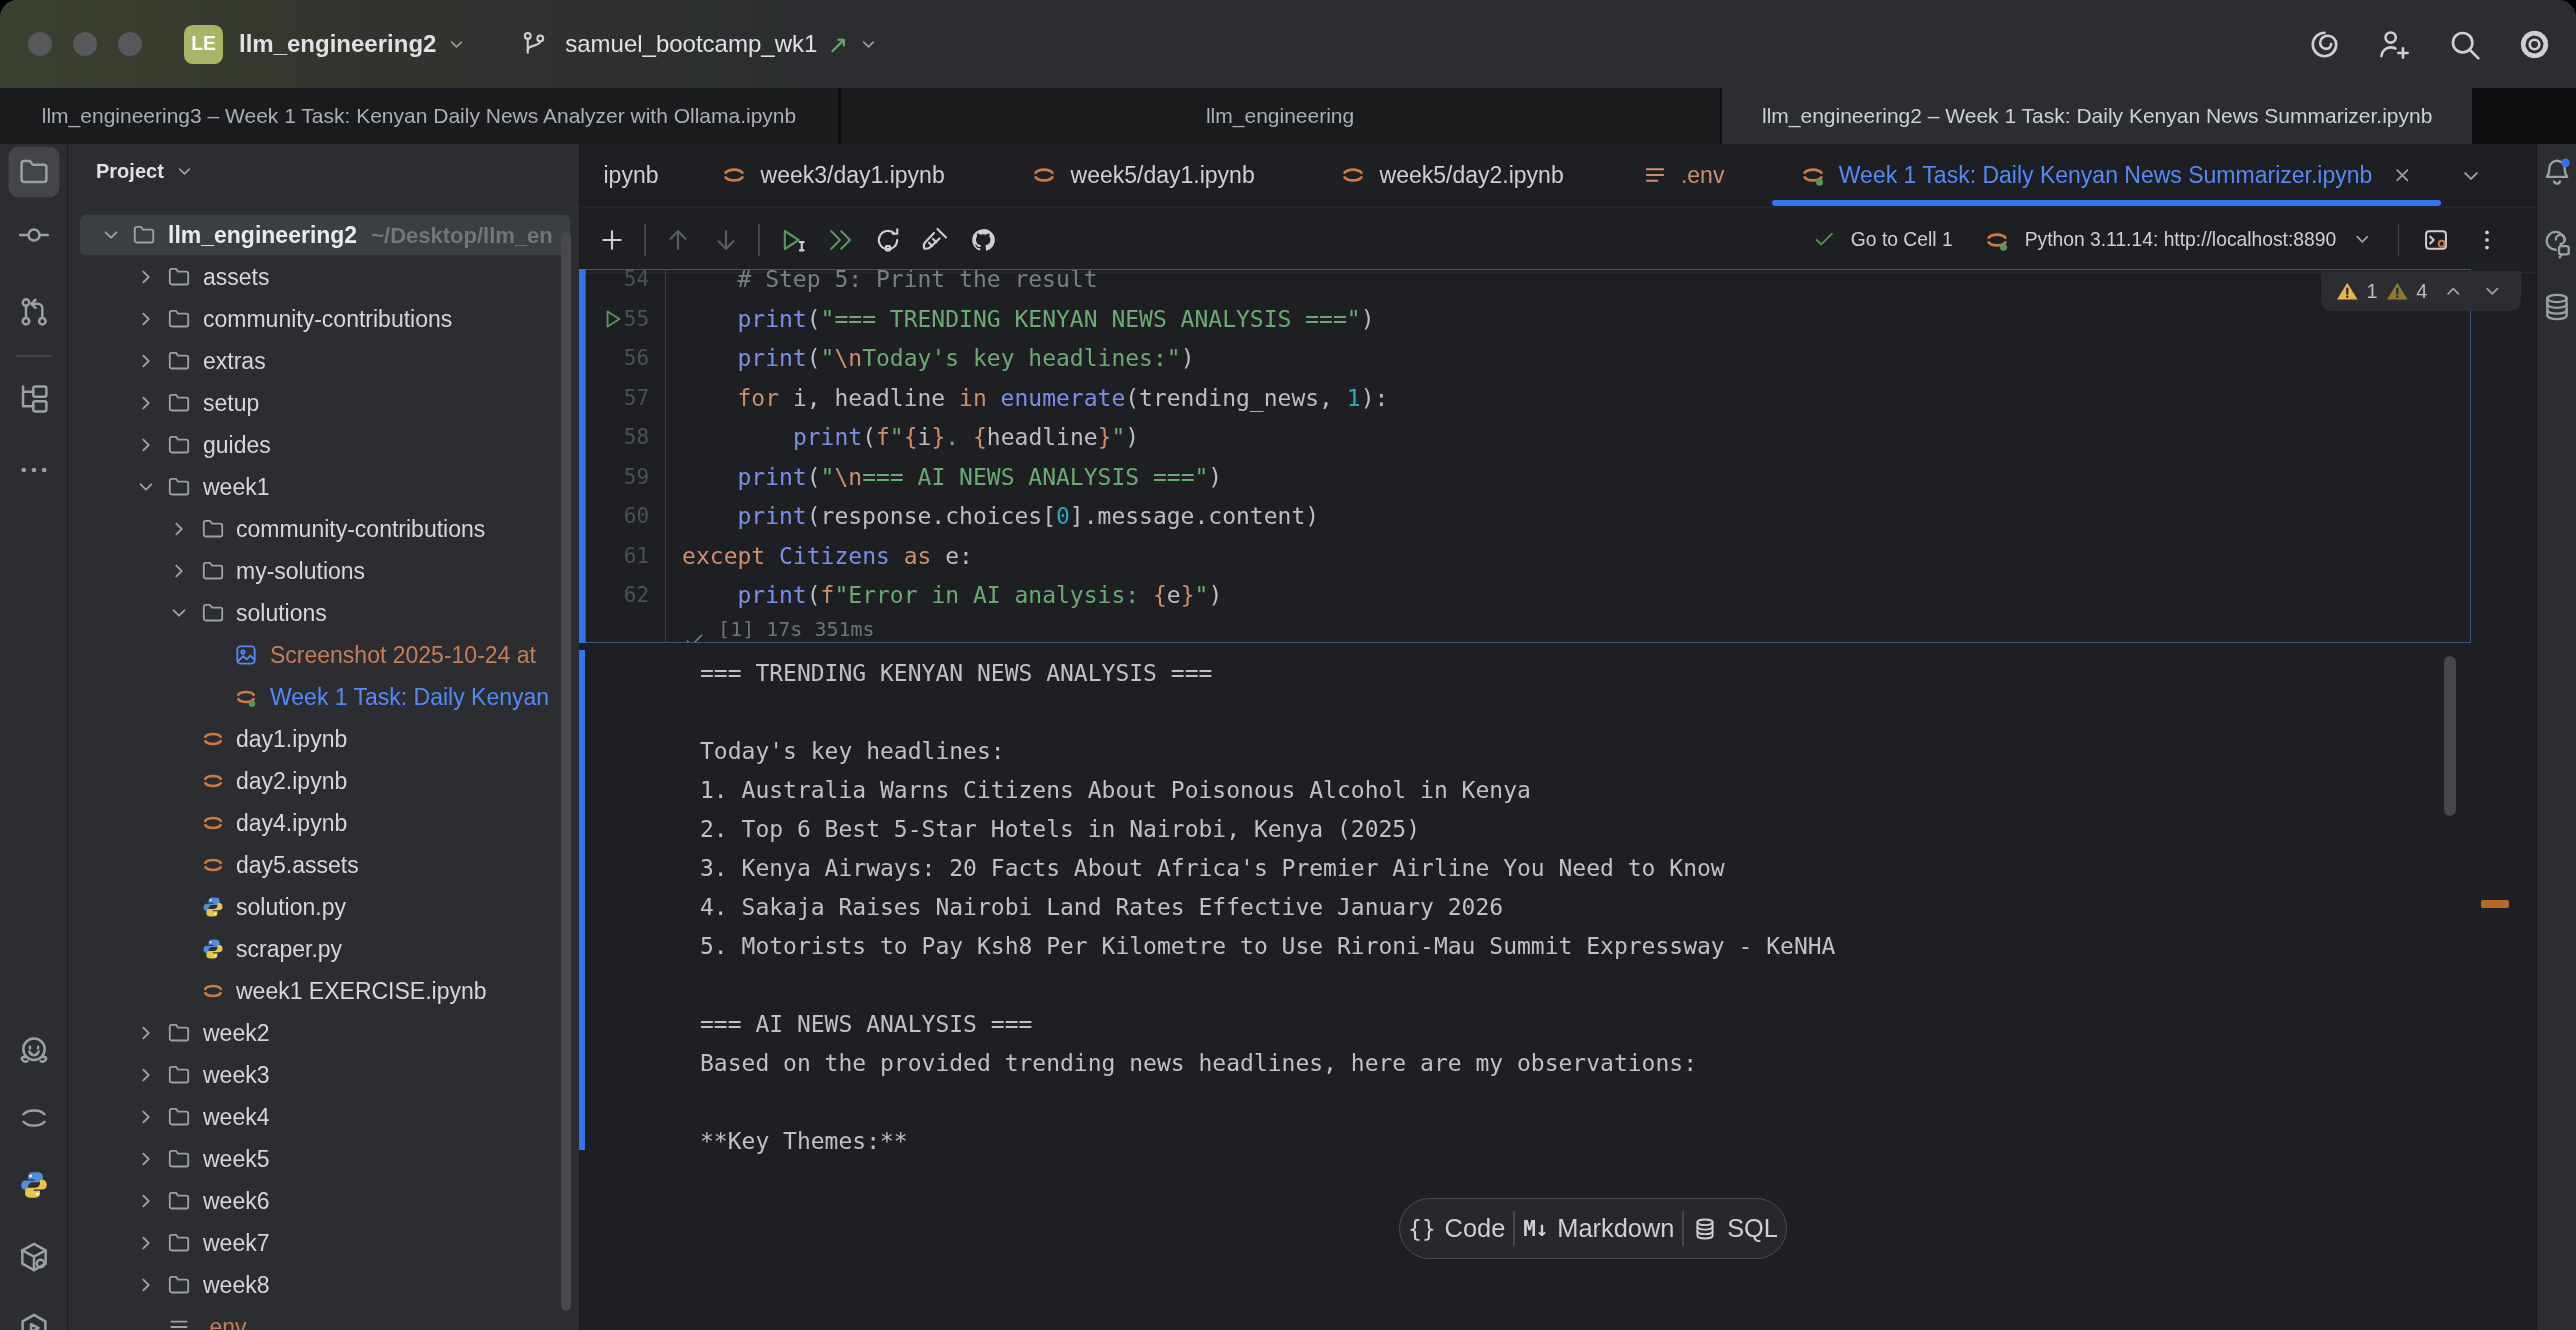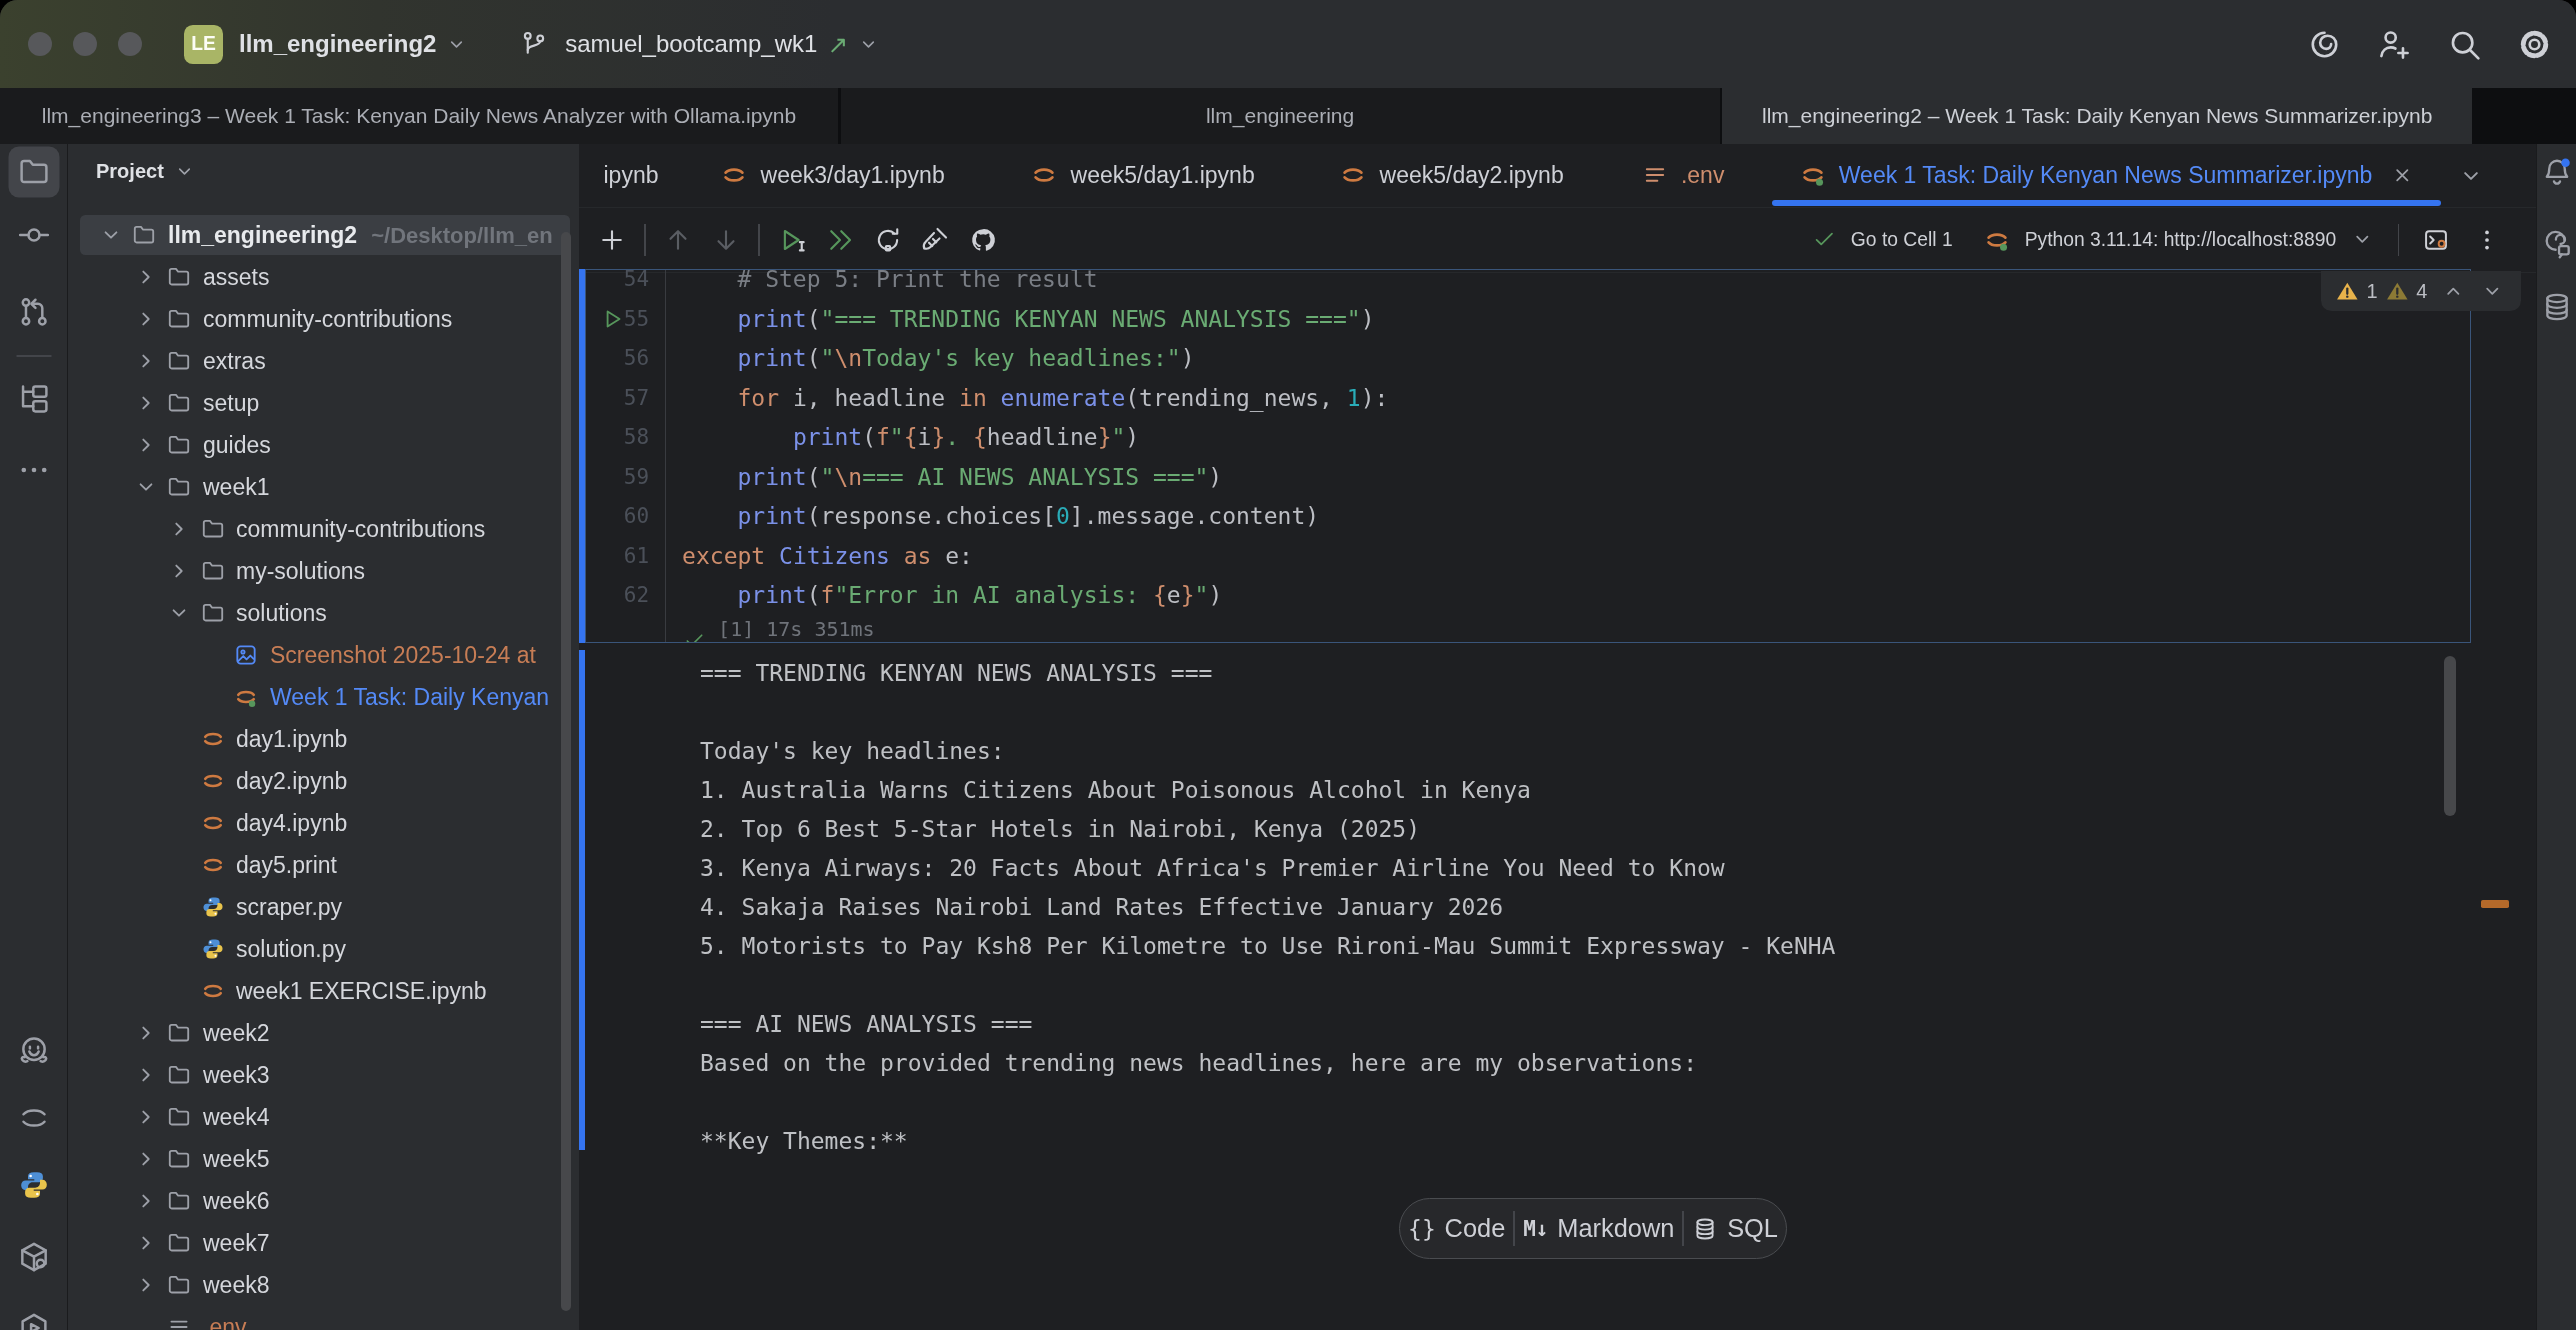--- a/index.html
+++ b/index.html
@@ -455,43 +455,43 @@
             </span>
             <span class="lbl" style="left:168px;">day4.ipynb</span>
           </div>
           <div class="trow">
             <span class="ficon" style="left:132px">
               <svg class="ic" viewBox="0 0 24 24" style="width:26px;height:26px;">
                 <path d="M4.8 10A8 4.6 0 0 1 19.2 10" stroke="#CE7A41" stroke-width="2.3"></path>
                 <path d="M19.2 14A8 4.6 0 0 1 4.8 14" stroke="#CE7A41" stroke-width="2.3"></path>
               </svg>
             </span>
-            <span class="lbl" style="left:168px;">day5.print</span>
+            <span class="lbl" style="left:168px;">day5.assets</span>
           </div>
           <div class="trow">
             <span class="ficon" style="left:132px">
               <svg class="ic" viewBox="0 0 24 24" style="width:26px;height:26px;">
                 <path d="M11.9 3.2c-2.6 0-4 1-4 2.8v2h4.3v.9H6.3c-1.9 0-3.1 1.4-3.1 3.3 0 2 1.2 3.4 3.1 3.4h1.6v-2.3c0-1.8 1.5-3.2 3.3-3.2h4.2c1.5 0 2.7-1.2 2.7-2.7V6c0-1.8-1.4-2.8-4-2.8h-2.2z" fill="#4E8FD6" stroke="none"></path>
                 <path d="M12.1 20.8c2.6 0 4-1 4-2.8v-2h-4.3v-.9h5.9c1.9 0 3.1-1.4 3.1-3.3 0-2-1.2-3.4-3.1-3.4h-1.6v2.3c0 1.8-1.5 3.2-3.3 3.2H8.6c-1.5 0-2.7 1.2-2.7 2.7V18c0 1.8 1.4 2.8 4 2.8h2.2z" fill="#E9C44C" stroke="none"></path>
                 <circle cx="9.7" cy="5.8" r=".9" fill="#fff" stroke="none"></circle>
                 <circle cx="14.3" cy="18.2" r=".9" fill="#fff" stroke="none"></circle>
               </svg>
             </span>
-            <span class="lbl" style="left:168px;">scraper.py</span>
+            <span class="lbl" style="left:168px;">solution.py</span>
           </div>
           <div class="trow">
             <span class="ficon" style="left:132px">
               <svg class="ic" viewBox="0 0 24 24" style="width:26px;height:26px;">
                 <path d="M11.9 3.2c-2.6 0-4 1-4 2.8v2h4.3v.9H6.3c-1.9 0-3.1 1.4-3.1 3.3 0 2 1.2 3.4 3.1 3.4h1.6v-2.3c0-1.8 1.5-3.2 3.3-3.2h4.2c1.5 0 2.7-1.2 2.7-2.7V6c0-1.8-1.4-2.8-4-2.8h-2.2z" fill="#4E8FD6" stroke="none"></path>
                 <path d="M12.1 20.8c2.6 0 4-1 4-2.8v-2h-4.3v-.9h5.9c1.9 0 3.1-1.4 3.1-3.3 0-2-1.2-3.4-3.1-3.4h-1.6v2.3c0 1.8-1.5 3.2-3.3 3.2H8.6c-1.5 0-2.7 1.2-2.7 2.7V18c0 1.8 1.4 2.8 4 2.8h2.2z" fill="#E9C44C" stroke="none"></path>
                 <circle cx="9.7" cy="5.8" r=".9" fill="#fff" stroke="none"></circle>
                 <circle cx="14.3" cy="18.2" r=".9" fill="#fff" stroke="none"></circle>
               </svg>
             </span>
-            <span class="lbl" style="left:168px;">solution.py</span>
+            <span class="lbl" style="left:168px;">scraper.py</span>
           </div>
           <div class="trow">
             <span class="ficon" style="left:132px">
               <svg class="ic" viewBox="0 0 24 24" style="width:26px;height:26px;">
                 <path d="M4.8 10A8 4.6 0 0 1 19.2 10" stroke="#CE7A41" stroke-width="2.3"></path>
                 <path d="M19.2 14A8 4.6 0 0 1 4.8 14" stroke="#CE7A41" stroke-width="2.3"></path>
               </svg>
             </span>
             <span class="lbl" style="left:168px;">week1 EXERCISE.ipynb</span>
           </div>

